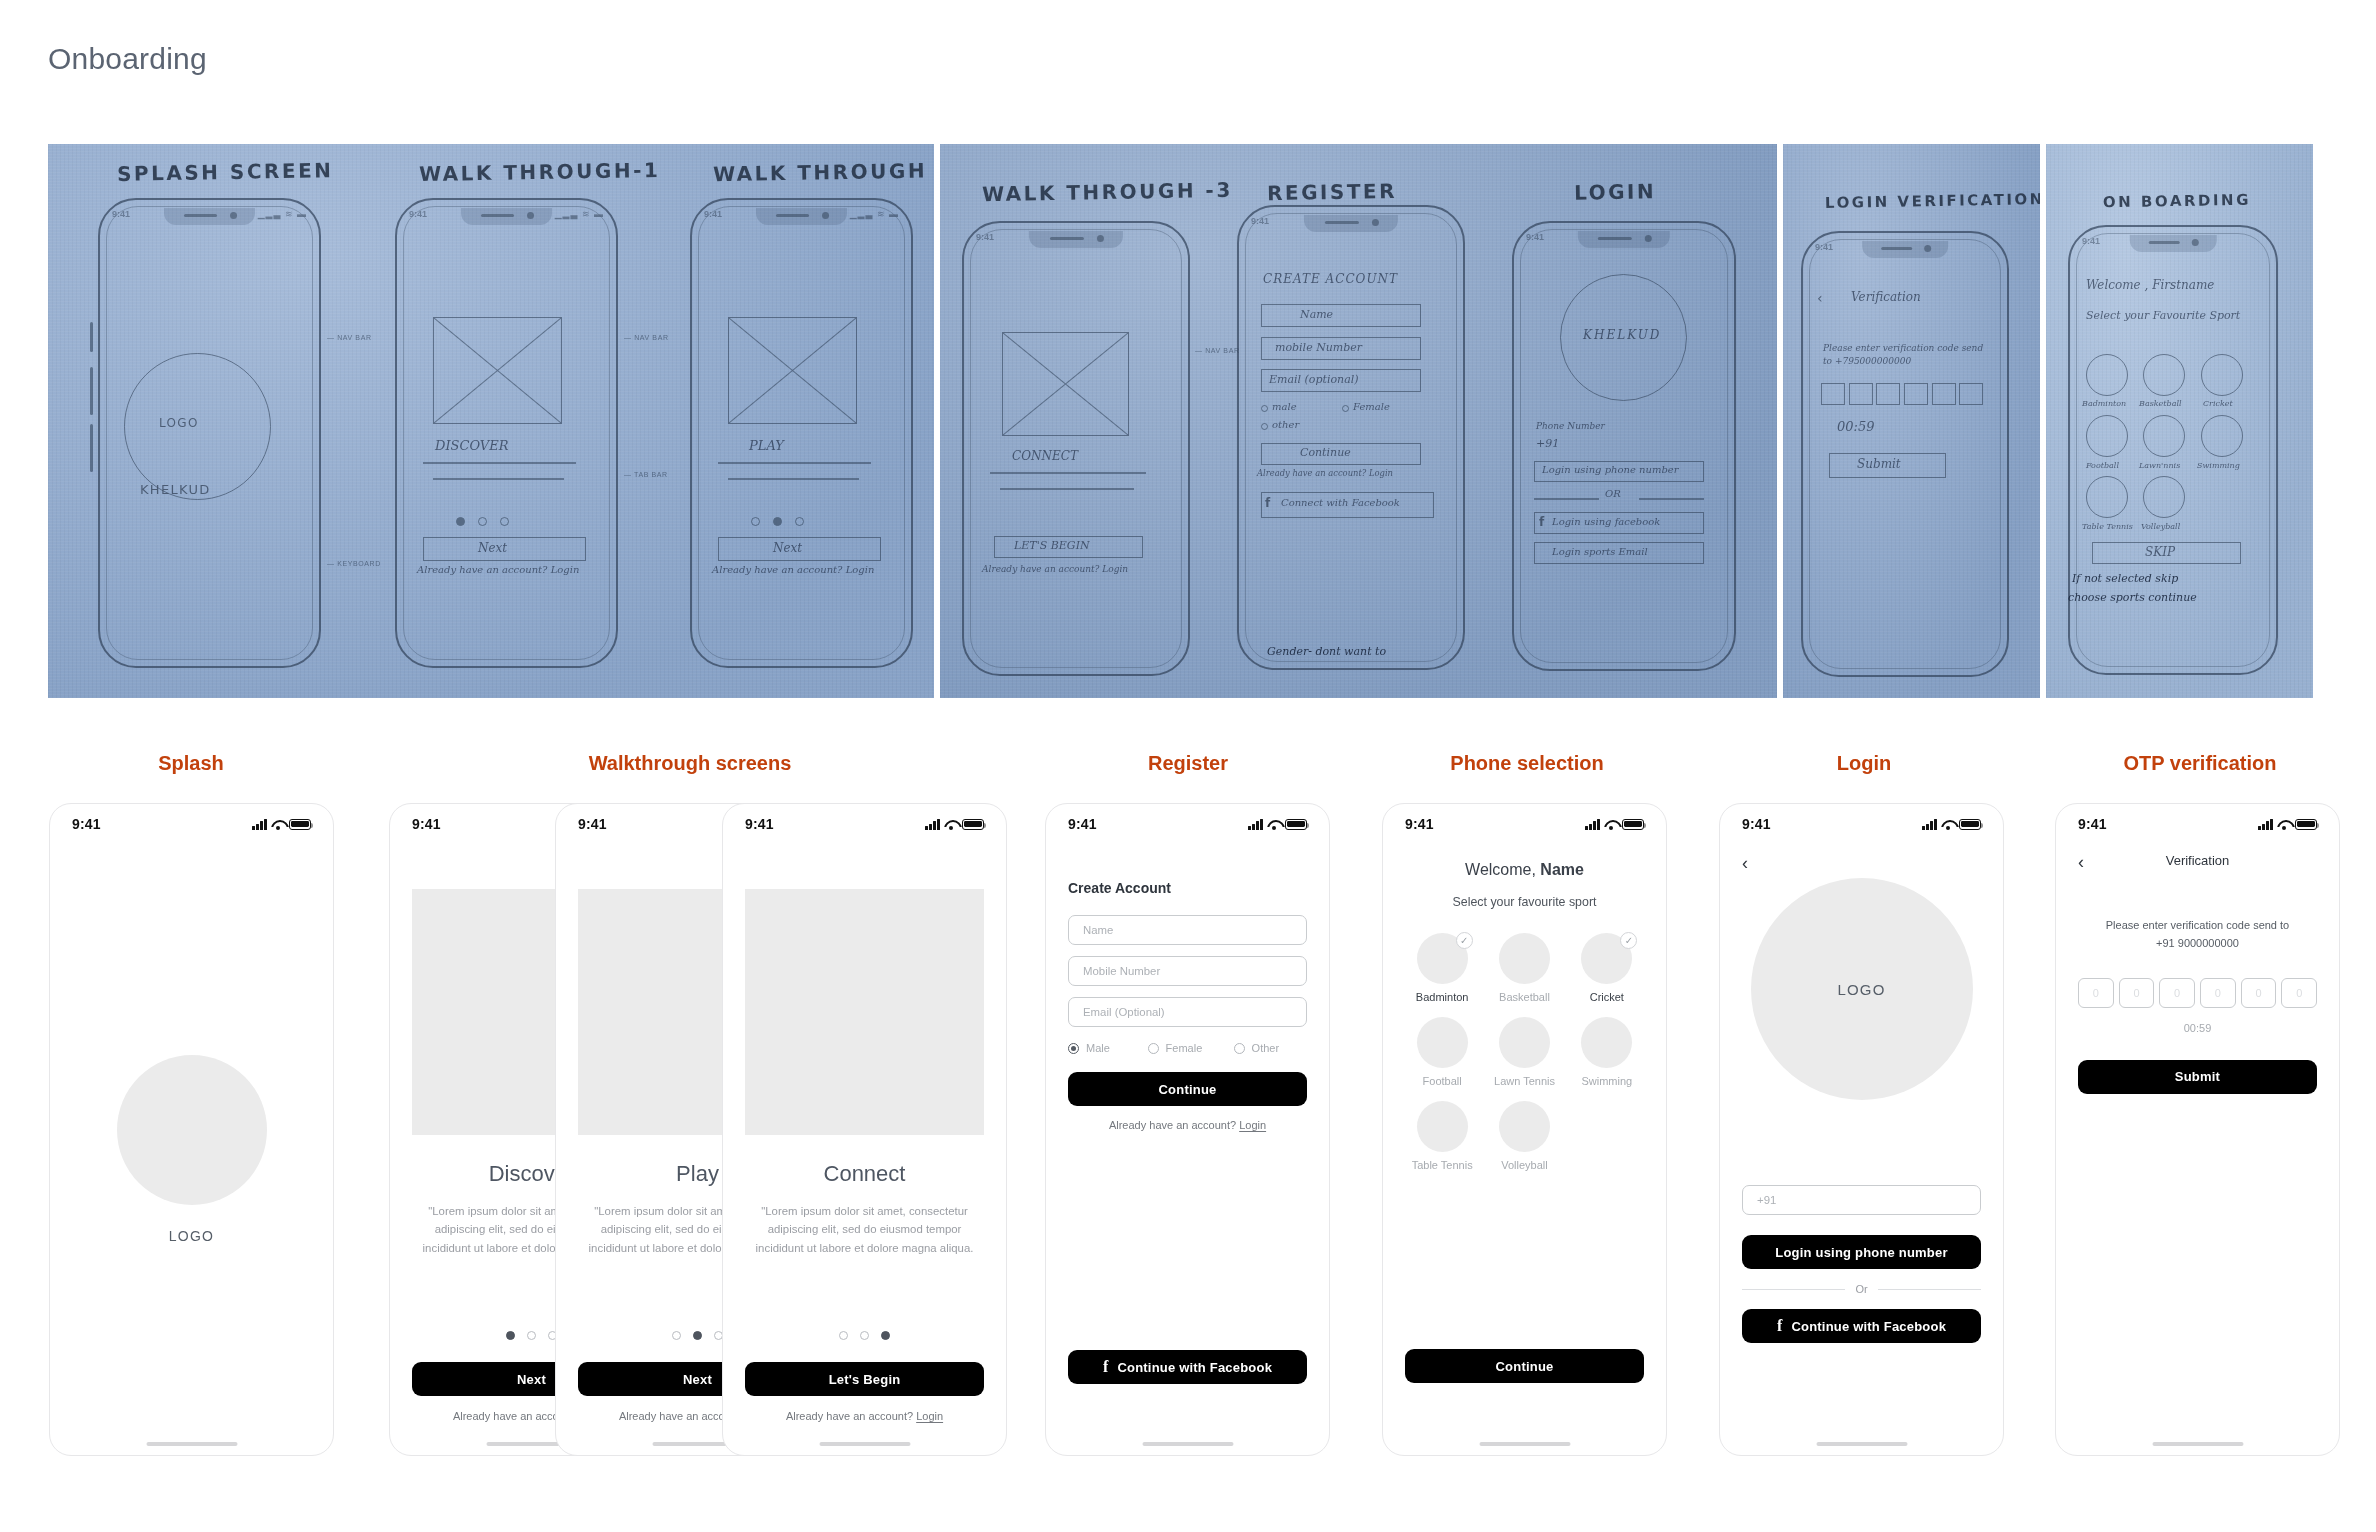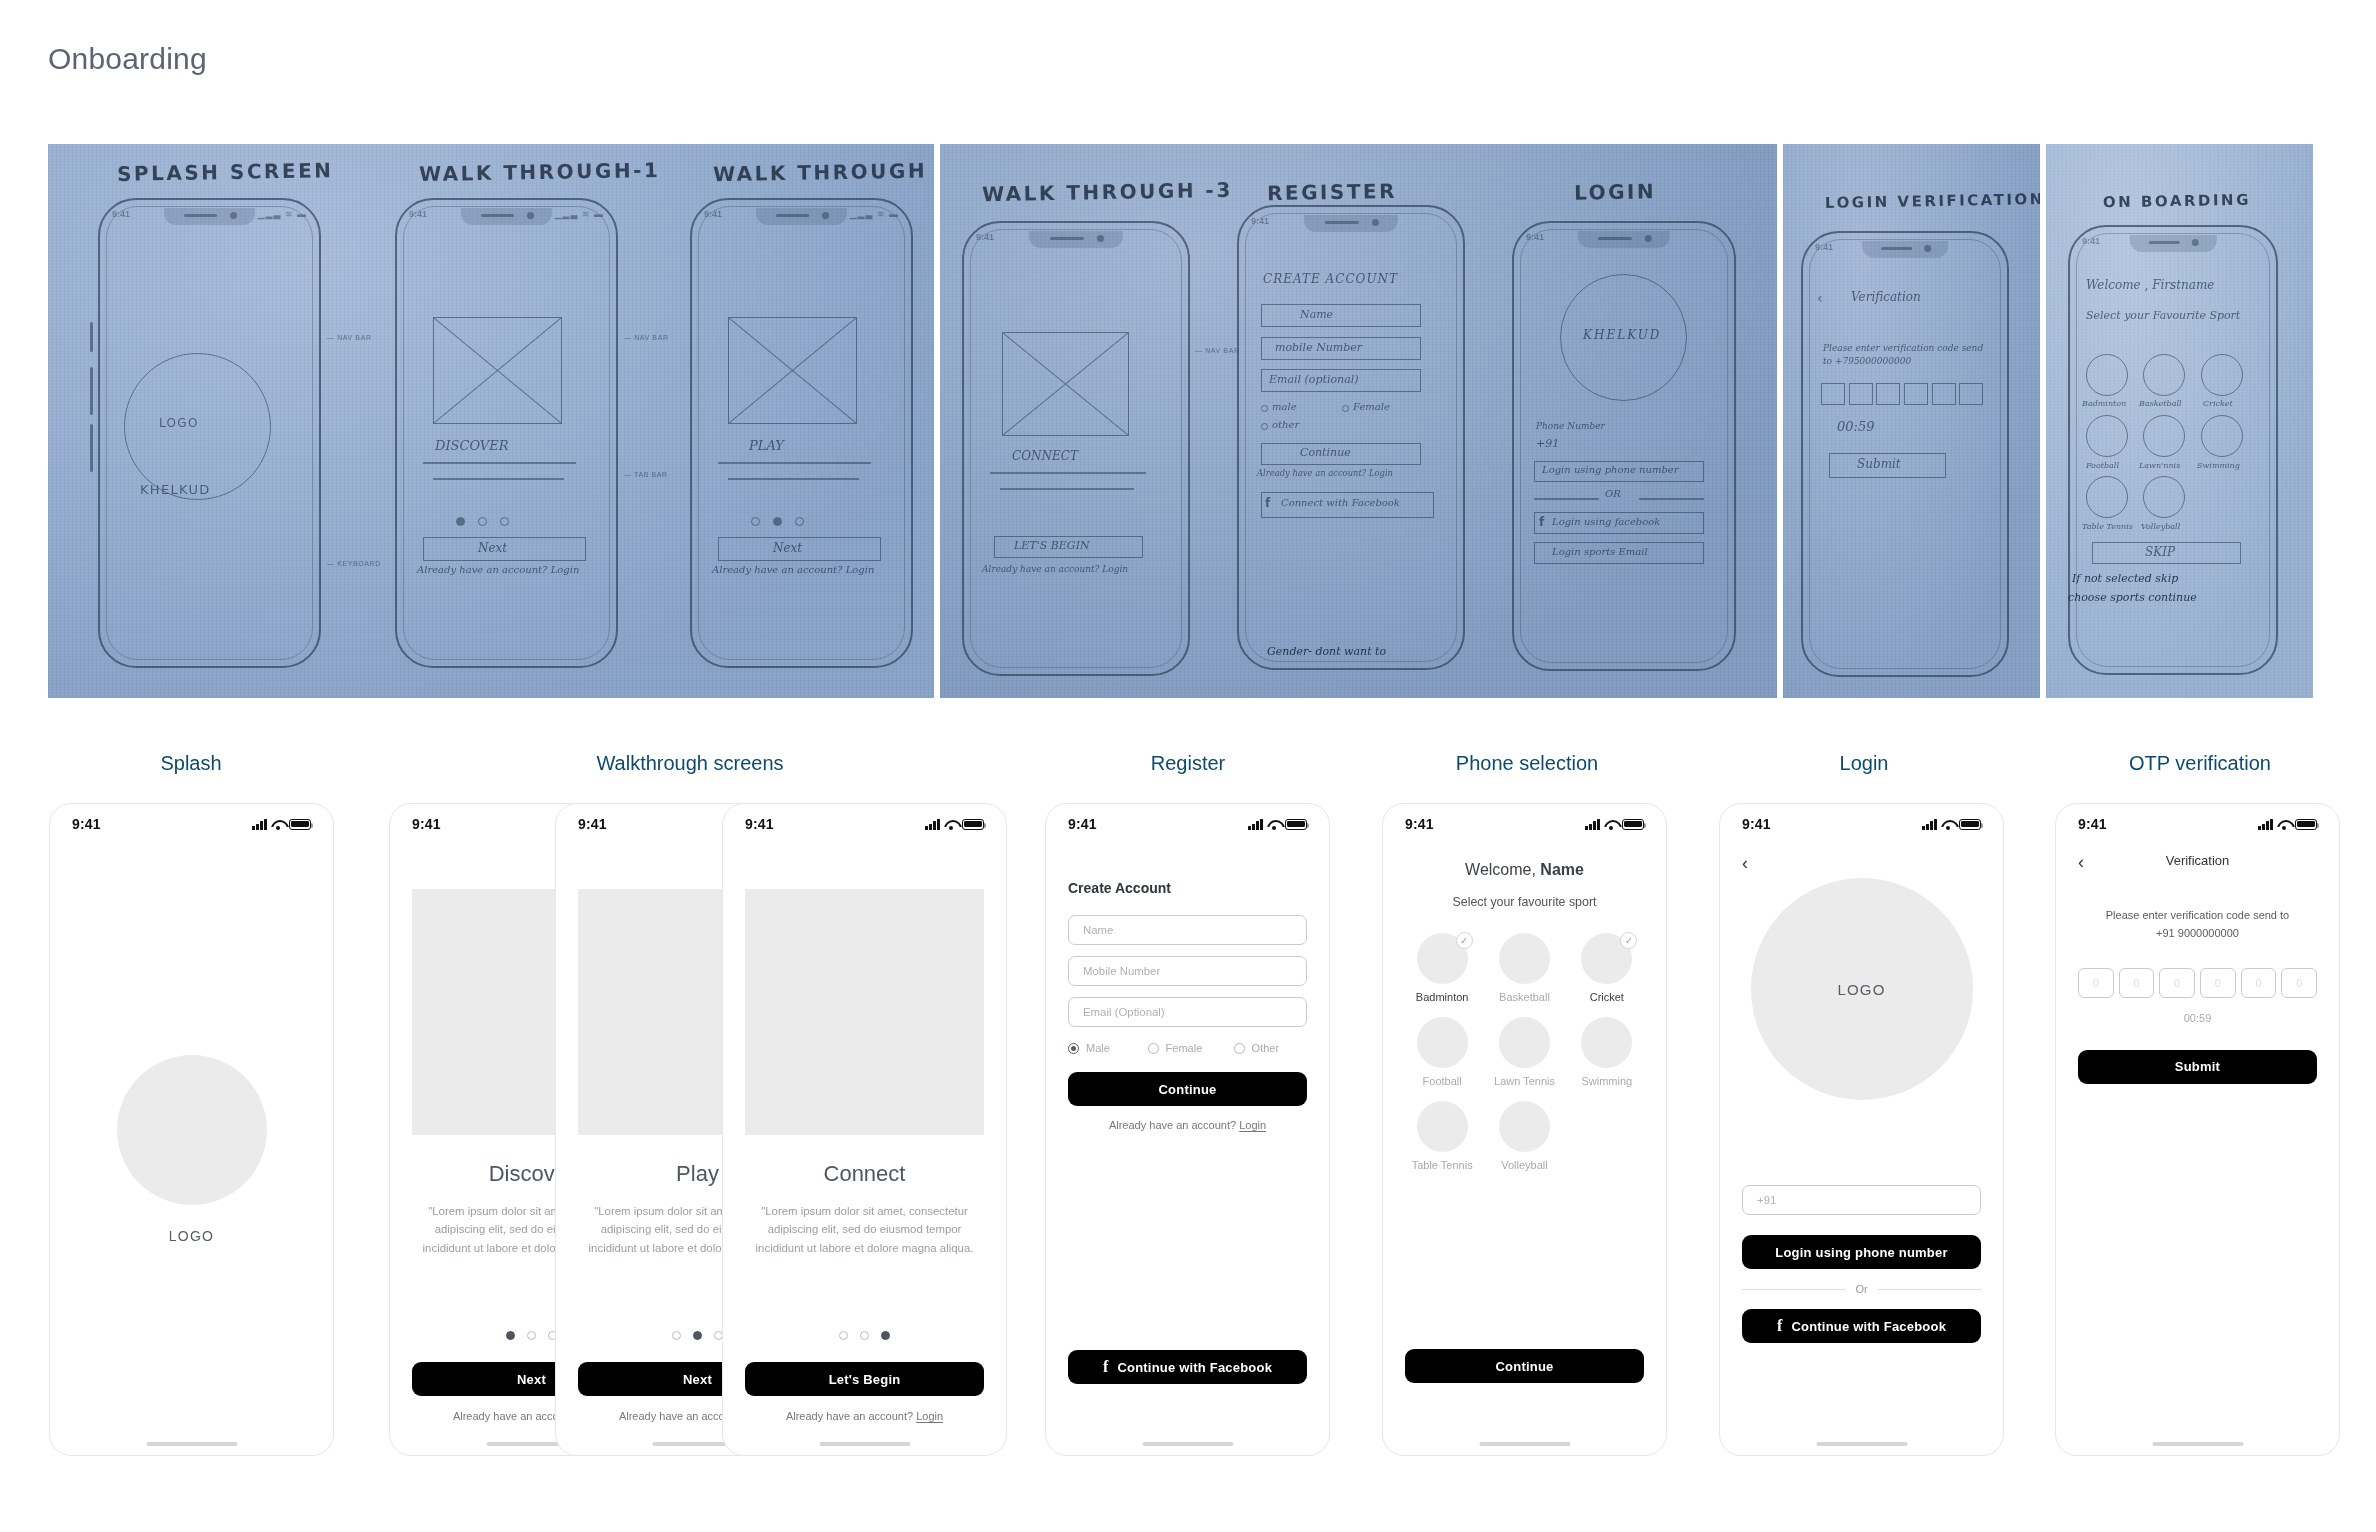--- a/index.html
+++ b/index.html
@@ -84,21 +84,21 @@
     font-family:"DejaVu Serif", serif; font-style:italic; white-space:nowrap; }
   .sk-dot{ position:absolute; width:9px; height:9px; border:1.6px solid #2b3c52; border-radius:50%; opacity:.8;}
   .sk-dot.fill{ background:#2b3c52; }
   .sk-ann{ position:absolute; font-size:7px; color:rgba(30,45,68,.55); letter-spacing:0.6px;}
   .sk-ann::before{ content:"— "; }
   .sk-side{ position:absolute; width:3px; background:rgba(40,58,82,.55); border-radius:2px;}
 
   
   .mock-row { position:absolute; left:0; top:752px; width:2376px; height:713px; }
   .group-label {
-    position:absolute; font-size:20px; color:#0c4a6e; font-weight:400; text-align:center;
+    position:absolute; font-size:20px; color:#c2410c; font-weight:700; text-align:center;
     white-space:nowrap; transform:translateX(-50%);
   }
 
   .phone {
     position:absolute; top:51px; width:285px; height:653px;
     background:#fff; border:1px solid #e7e7e9; border-radius:22px;
     overflow:hidden; box-shadow:0 0 0 0 rgba(0,0,0,0);
   }
   .phone .statusbar{
     position:absolute; left:0; right:0; top:0; height:40px;
@@ -705,21 +705,21 @@
           <span class="ico-bat">
               <i></i>
             </span>
         </span>
       </div>
       <div class="body">
         <div style="position:relative;margin-top:9px;height:20px;">
           <span class="back-chev" style="position:absolute;left:0;top:0;">‹</span>
           <div class="navtitle">Verification</div>
         </div>
-        <div class="para" style="margin-top:34px;color:#565c64;font-size:11px;">
+        <div class="para" style="margin-top:44px;color:#565c64;font-size:11px;">
           <span>Please enter verification code send to</span><br>
           <span>+91 9000000000</span>
         </div>
         <div class="otp-row" style="margin-top:25px;">
           <div class="otp-cell">0</div>
           <div class="otp-cell">0</div>
           <div class="otp-cell">0</div>
           <div class="otp-cell">0</div>
           <div class="otp-cell">0</div>
           <div class="otp-cell">0</div>

